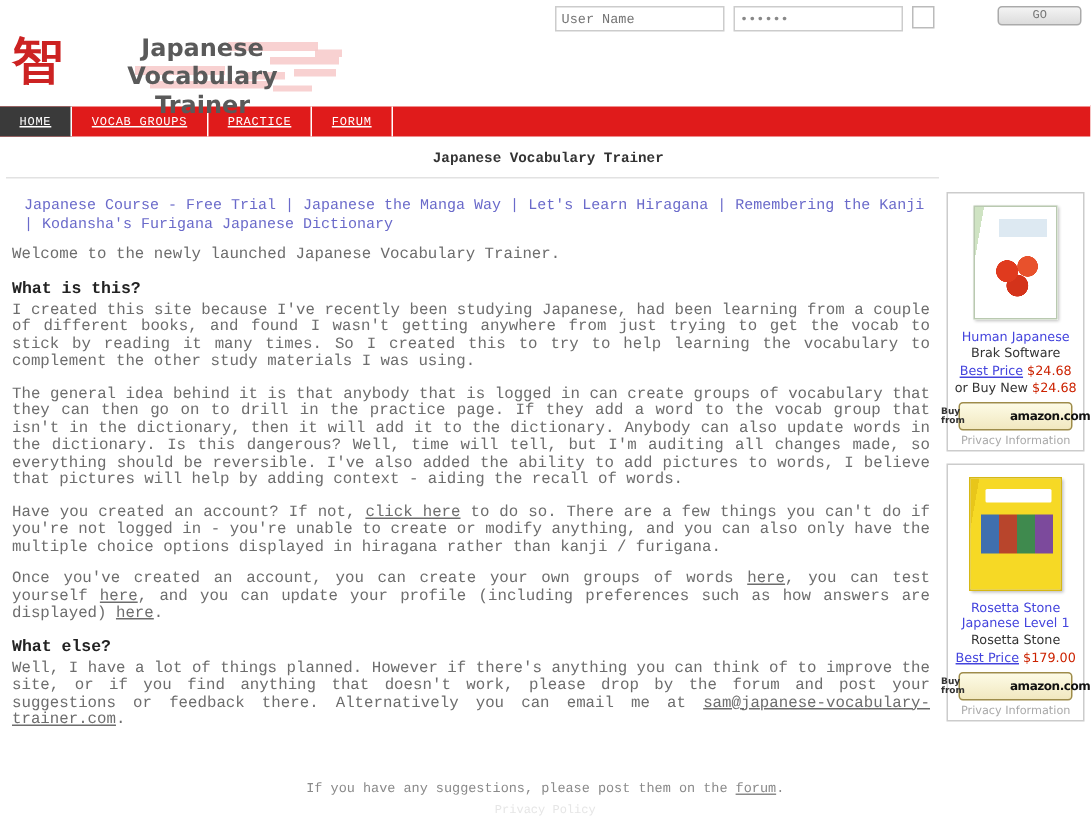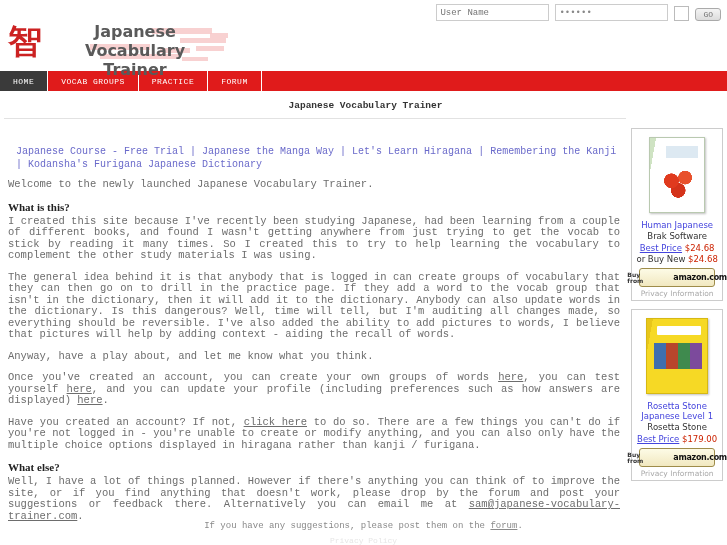--- a/index.html
+++ b/index.html
@@ -64,21 +64,21 @@
   .d6 { left: 100px; top: 54px;  width: 80px; height: 5px; }
   .d7 { left: 182px; top: 57px;  width: 26px; height: 4px; }
   .d8 { left: 210px; top: 33px;  width: 18px; height: 5px; }
 
   
   .login-bar {
     position: absolute;
     right: 6px;
     top: 4px;
     display: flex;
-    align-items: flex-end;
+    align-items: flex-start;
     gap: 6px;
   }
   .login-bar input[type="text"],
   .login-bar input[type="password"] {
     width: 105px;
     height: 13px;
     font-family: "Liberation Mono", monospace;
     font-size: 9px;
     color: #888888;
     border: 1px solid #cccccc;
@@ -93,22 +93,23 @@
     background: #ffffff;
     display: inline-block;
   }
   .go-btn {
     font-family: "Liberation Mono", monospace;
     font-size: 8px;
     color: #777777;
     background: linear-gradient(#f4f4f4, #dcdcdc);
     border: 1px solid #aaaaaa;
     border-radius: 3px;
-    padding: 1px 7px;
+    padding: 1px 22px;
     cursor: pointer;
+    margin-left: 36px;
   }
   .welcome {
     position: absolute;
     right: 8px;
     top: 29px;
     font-family: "Liberation Mono", monospace;
     font-size: 9px;
     color: #333333;
     font-weight: bold;
     white-space: nowrap;
@@ -133,20 +134,21 @@
     align-items: center;
     justify-content: center;
     padding: 0 13px;
     font-family: "Liberation Mono", monospace;
     font-size: 8px;
     letter-spacing: .5px;
     color: #ffffff;
     border-right: 1px solid #ffffff;
     cursor: pointer;
     white-space: nowrap;
+    text-decoration: underline;
   }
   .nav .item.active {
     background: #3a3a3a;
   }
   .nav .filler { flex: 1; }
 
   
   .page-subtitle {
     font-family: "Liberation Mono", monospace;
     font-size: 9.5px;
@@ -158,21 +160,21 @@
 
   
   .content-wrap {
     display: flex;
     align-items: flex-start;
     padding: 0 4px;
   }
   .main-col {
     width: 624px;
     border-top: 1px solid #e2e2e2;
-    padding-top: 24px;
+    padding-top: 10px;
   }
   .sponsor-links {
     color: #6a6aca;
     font-size: 10px;
     line-height: 13px;
     padding: 2px 0 8px 12px;
     width: 610px;
   }
   .sponsor-links a {
     color: #6a6aca;
@@ -185,21 +187,21 @@
   }
   .body-text p {
     margin: 0 0 10px 0;
     line-height: 11.5px;
     font-size: 10.5px;
     color: #6d6d6d;
     text-align: justify;
     width: 612px;
   }
   .body-text h2 {
-    font-family: Liberation Serif, serif;
+    font-family: Liberation Mono, monospace;
     font-size: 11px;
     font-weight: bold;
     color: #222222;
     margin: 0 0 3px 0;
   }
   .body-text a {
     color: #6d6d6d;
     text-decoration: underline;
   }
 
@@ -387,24 +389,23 @@
       <a href="#">Japanese Course - Free Trial</a><span class="sep"> | </span><a href="#">Japanese the Manga Way</a><span class="sep"> | </span><a href="#">Let's Learn Hiragana</a><span class="sep"> | </span><a href="#">Remembering the Kanji</a><span class="sep"> | </span><a href="#">Kodansha's Furigana Japanese Dictionary</a>
     </div>
 
     <div class="body-text">
 
       <p>Welcome to the newly launched Japanese Vocabulary Trainer.</p>
 
       <h2>What is this?</h2>
       <p>I created this site because I've recently been studying Japanese, had been learning from a couple of different books, and found I wasn't getting anywhere from just trying to get the vocab to stick by reading it many times. So I created this to try to help learning the vocabulary to complement the other study materials I was using.</p>
       <p>The general idea behind it is that anybody that is logged in can create groups of vocabulary that they can then go on to drill in the practice page. If they add a word to the vocab group that isn't in the dictionary, then it will add it to the dictionary. Anybody can also update words in the dictionary. Is this dangerous? Well, time will tell, but I'm auditing all changes made, so everything should be reversible. I've also added the ability to add pictures to words, I believe that pictures will help by adding context - aiding the recall of words.</p>
-      <p>Anyway, have a play about, and let me know what you think.</p>
-
+
+      <p><span>Have you created an account? If not, </span><a href="#">click here</a><span> to do so. There are a few things you can't do if you're not logged in - you're unable to create or modify anything, and you can also only have the multiple choice options displayed in hiragana rather than kanji / furigana.</span></p>
       <p><span>Once you've created an account, you can create your own groups of words </span><a href="#">here</a><span>, you can test yourself </span><a href="#">here</a><span>, and you can update your profile (including preferences such as how answers are displayed) </span><a href="#">here</a><span>.</span></p>
-      <p><span>Have you created an account? If not, </span><a href="#">click here</a><span> to do so. There are a few things you can't do if you're not logged in - you're unable to create or modify anything, and you can also only have the multiple choice options displayed in hiragana rather than kanji / furigana.</span></p>
 
       <h2>What else?</h2>
       <p><span>Well, I have a lot of things planned. However if there's anything you can think of to improve the site, or if you find anything that doesn't work, please drop by the forum and post your suggestions or feedback there. Alternatively you can email me at </span><a href="#">sam@japanese-vocabulary-trainer.com</a><span>.</span></p>
 
     </div>
   </div>
 
   <div class="sidebar">
 
     <div class="ad">

